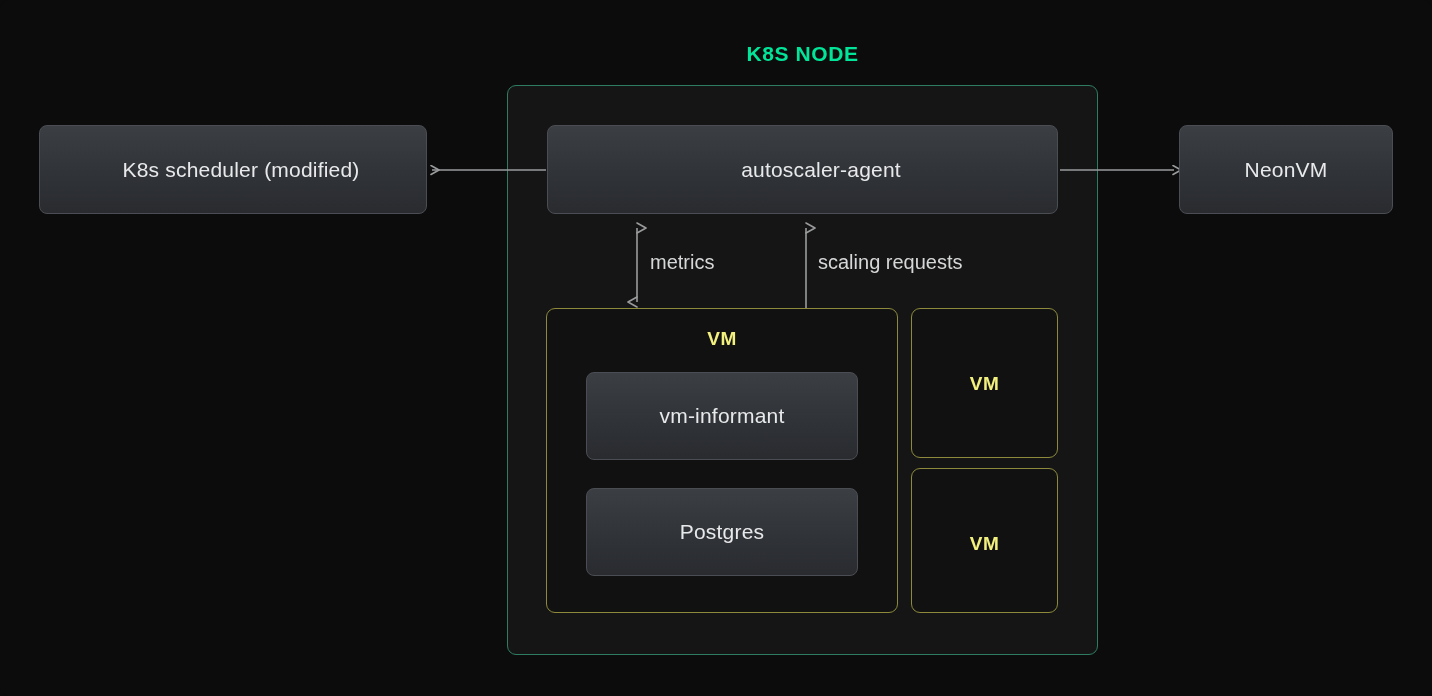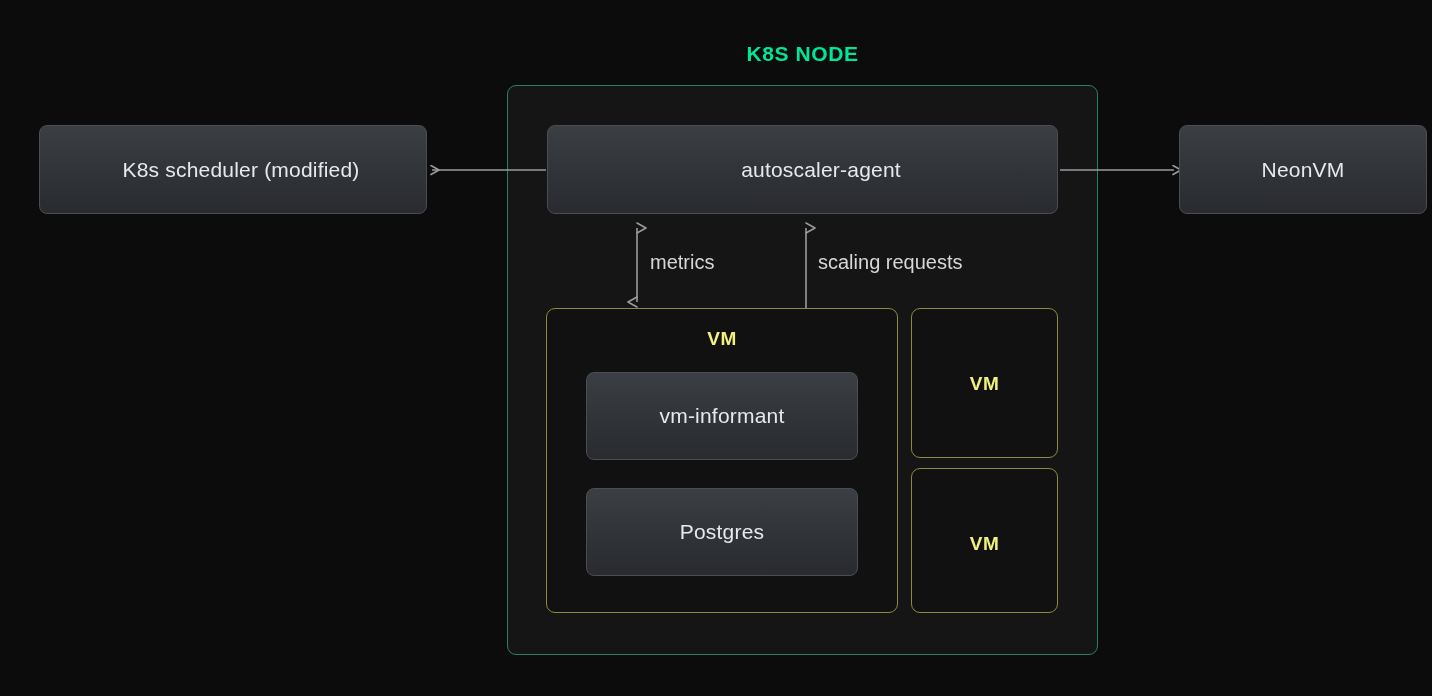--- a/index.html
+++ b/index.html
@@ -80,21 +80,21 @@
     left: 547px;
     top: 125px;
     width: 511px;
     height: 89px;
     padding-left: 37px;
   }
 
   #neonvm-box {
     left: 1179px;
     top: 125px;
-    width: 248px;
+    width: 214px;
     height: 89px;
   }
 
   #vm-informant-box {
     left: 586px;
     top: 372px;
     width: 272px;
     height: 88px;
   }
 

